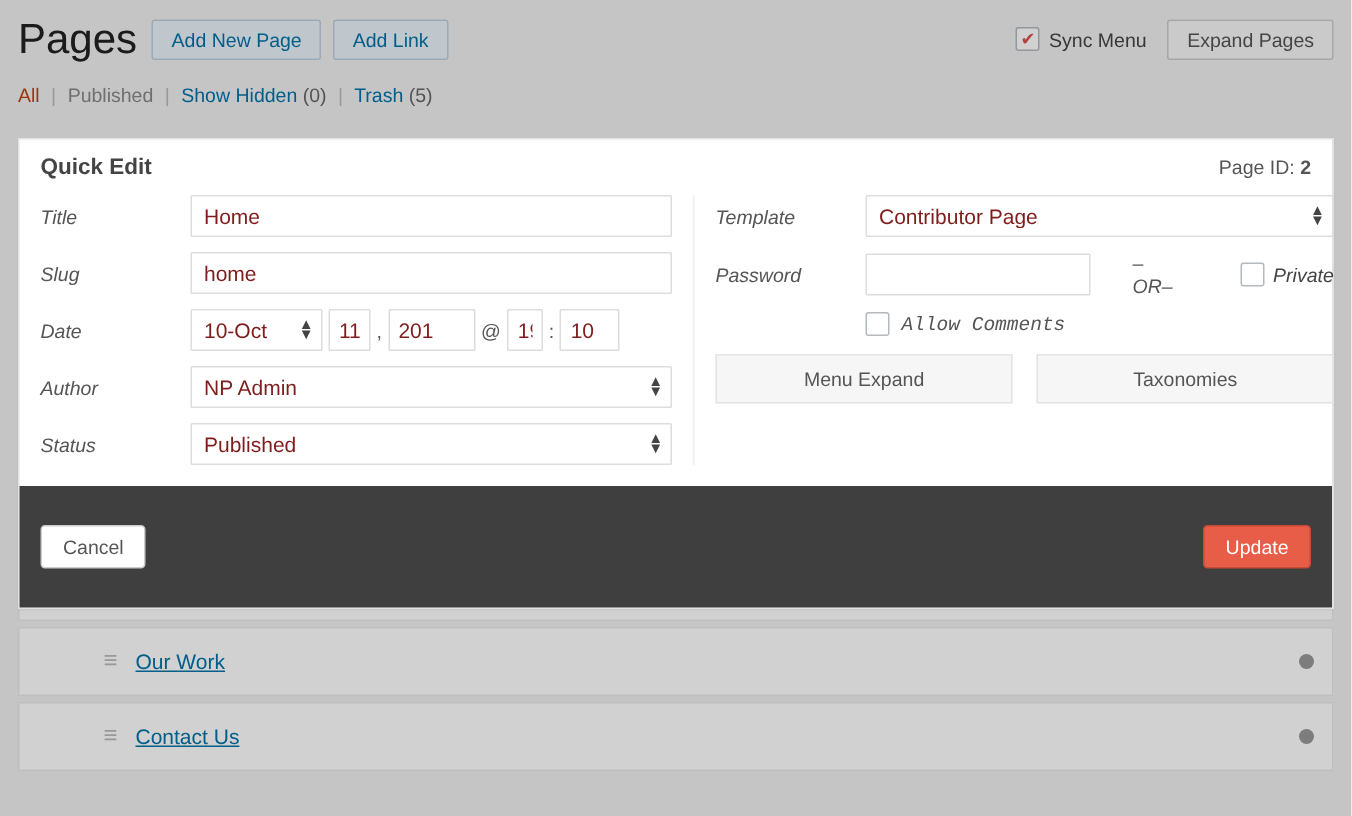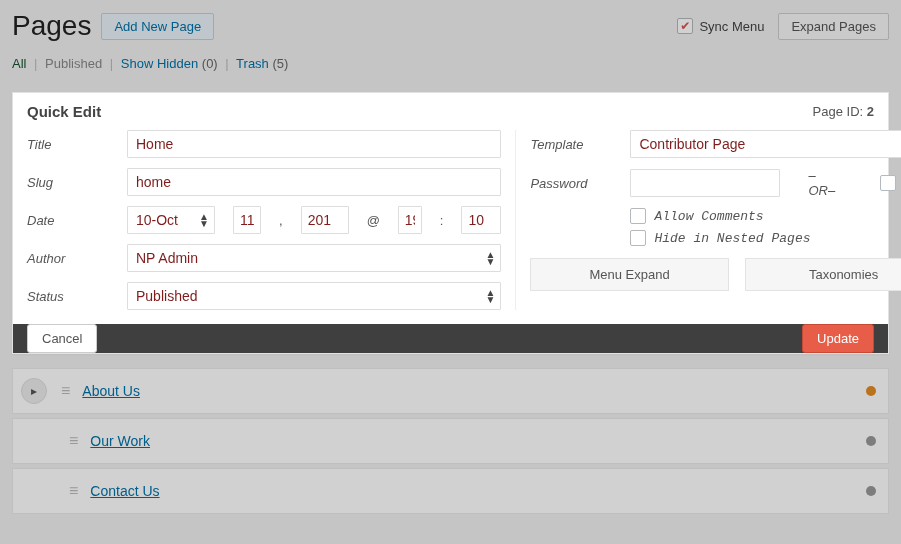--- a/index.html
+++ b/index.html
@@ -132,21 +132,21 @@
     flex: 1;
     appearance: none;
     padding-right: 24px;
   }
   .select-arrows {
     position: absolute;
     right: 6px; top: 50%; transform: translateY(-50%);
     font-size: 10px; line-height: 7px; color: #444;
     pointer-events: none;
   }
-  .date-group { display: flex; align-items: center; gap: 18px; }
+  .date-group { display: flex; align-items: center; gap: 4px; }
   .date-group .input { width: 48px; text-align: left; padding: 5px 6px; }
   .date-group .sep-c { color: #555; }
   .small-select { position: relative; }
   .small-select .select { width: 88px; }
 
   .col-right .field-row > label { flex: 0 0 100px; }
   .pw-row { display: flex; align-items: center; gap: 28px; flex: 1; }
   .pw-row .input { width: 150px; }
   .or-text { font-style: italic; color: #555; }
   .private-wrap { display: inline-flex; align-items: flex-end; gap: 6px; padding-left: 17px; }
@@ -166,21 +166,21 @@
     background: #f6f6f6;
     border: 1px solid #e3e3e3;
     color: #555;
     font-size: 13px;
     cursor: pointer;
   }
 
   .qe-footer {
     background: #3f3f3f;
     display: flex; align-items: center;
-    padding: 0 14px;
+    padding: 26px 14px;
     gap: 16px;
   }
   .btn-cancel {
     background: #fff; border: 1px solid #ccc; color: #555;
     padding: 6px 14px; border-radius: 3px; font-size: 13px;
     cursor: pointer;
   }
   .btn-update {
     background: #e75d48; border: 1px solid #c84a36; color: #fff;
     padding: 6px 14px; border-radius: 3px; font-size: 13px;
@@ -221,30 +221,31 @@
   }
   .row-dot.orange { background: #e38b24; }
 </style>
 </head>
 <body>
 
 <div class="page-wrap">
   <div class="header-row">
     <h1 class="page-title">Pages</h1>
     <div class="btn">Add New Page</div>
+    <div class="btn">Add Link</div>
     <div class="spacer"></div>
     <label class="sync-wrap">
       <span class="checkbox checked"></span>
       <span>Sync Menu</span>
     </label>
     <div class="btn neutral">Expand Pages</div>
   </div>
 
   <div class="filter-row">
-    <a href="#" style="color:#14532d;">All</a>
+    <a href="#" style="color:#c2410c;">All</a>
     <span class="sep">|</span>
     <span class="muted">Published</span>
     <span class="sep">|</span>
     <a href="#">Show Hidden</a>
     <span>(0)</span>
     <span class="sep">|</span>
     <a href="#">Trash</a>
     <span>(5)</span>
   </div>
 </div>
@@ -275,21 +276,21 @@
         <label>Date</label>
         <div class="date-group">
           <div class="small-select">
             <select class="select">
               <option>10-Oct</option>
             </select>
             <div class="select-arrows">▲<br>▼</div>
           </div>
           <input class="input" style="width: 28px;" value="11">
           <span class="sep-c">,</span>
-          <input class="input" style="width: 48px;" value="201">
+          <input class="input" style="width: 58px;" value="201">
           <span class="sep-c">@</span>
           <input class="input" style="width: 24px;" value="19">
           <span class="sep-c">:</span>
           <input class="input" style="width: 40px;" value="10">
         </div>
       </div>
       <div class="field-row">
         <label>Author</label>
         <div class="select-wrap">
           <select class="select">
@@ -327,24 +328,20 @@
           <span class="private-wrap">
             <span class="checkbox"></span>
             <span style="font-style:italic">Private</span>
           </span>
         </div>
       </div>
       <div class="check-line">
         <span class="checkbox"></span>
         <span>Allow Comments</span>
       </div>
-      <div class="check-line">
-        <span class="checkbox"></span>
-        <span>Hide in Nested Pages</span>
-      </div>
       <div class="right-buttons">
         <div class="tab-btn">Menu Expand</div>
         <div class="tab-btn">Taxonomies</div>
       </div>
     </div>
   </div>
 
   <div class="qe-footer">
     <button class="btn-cancel">Cancel</button>
     <div class="spacer"></div>

